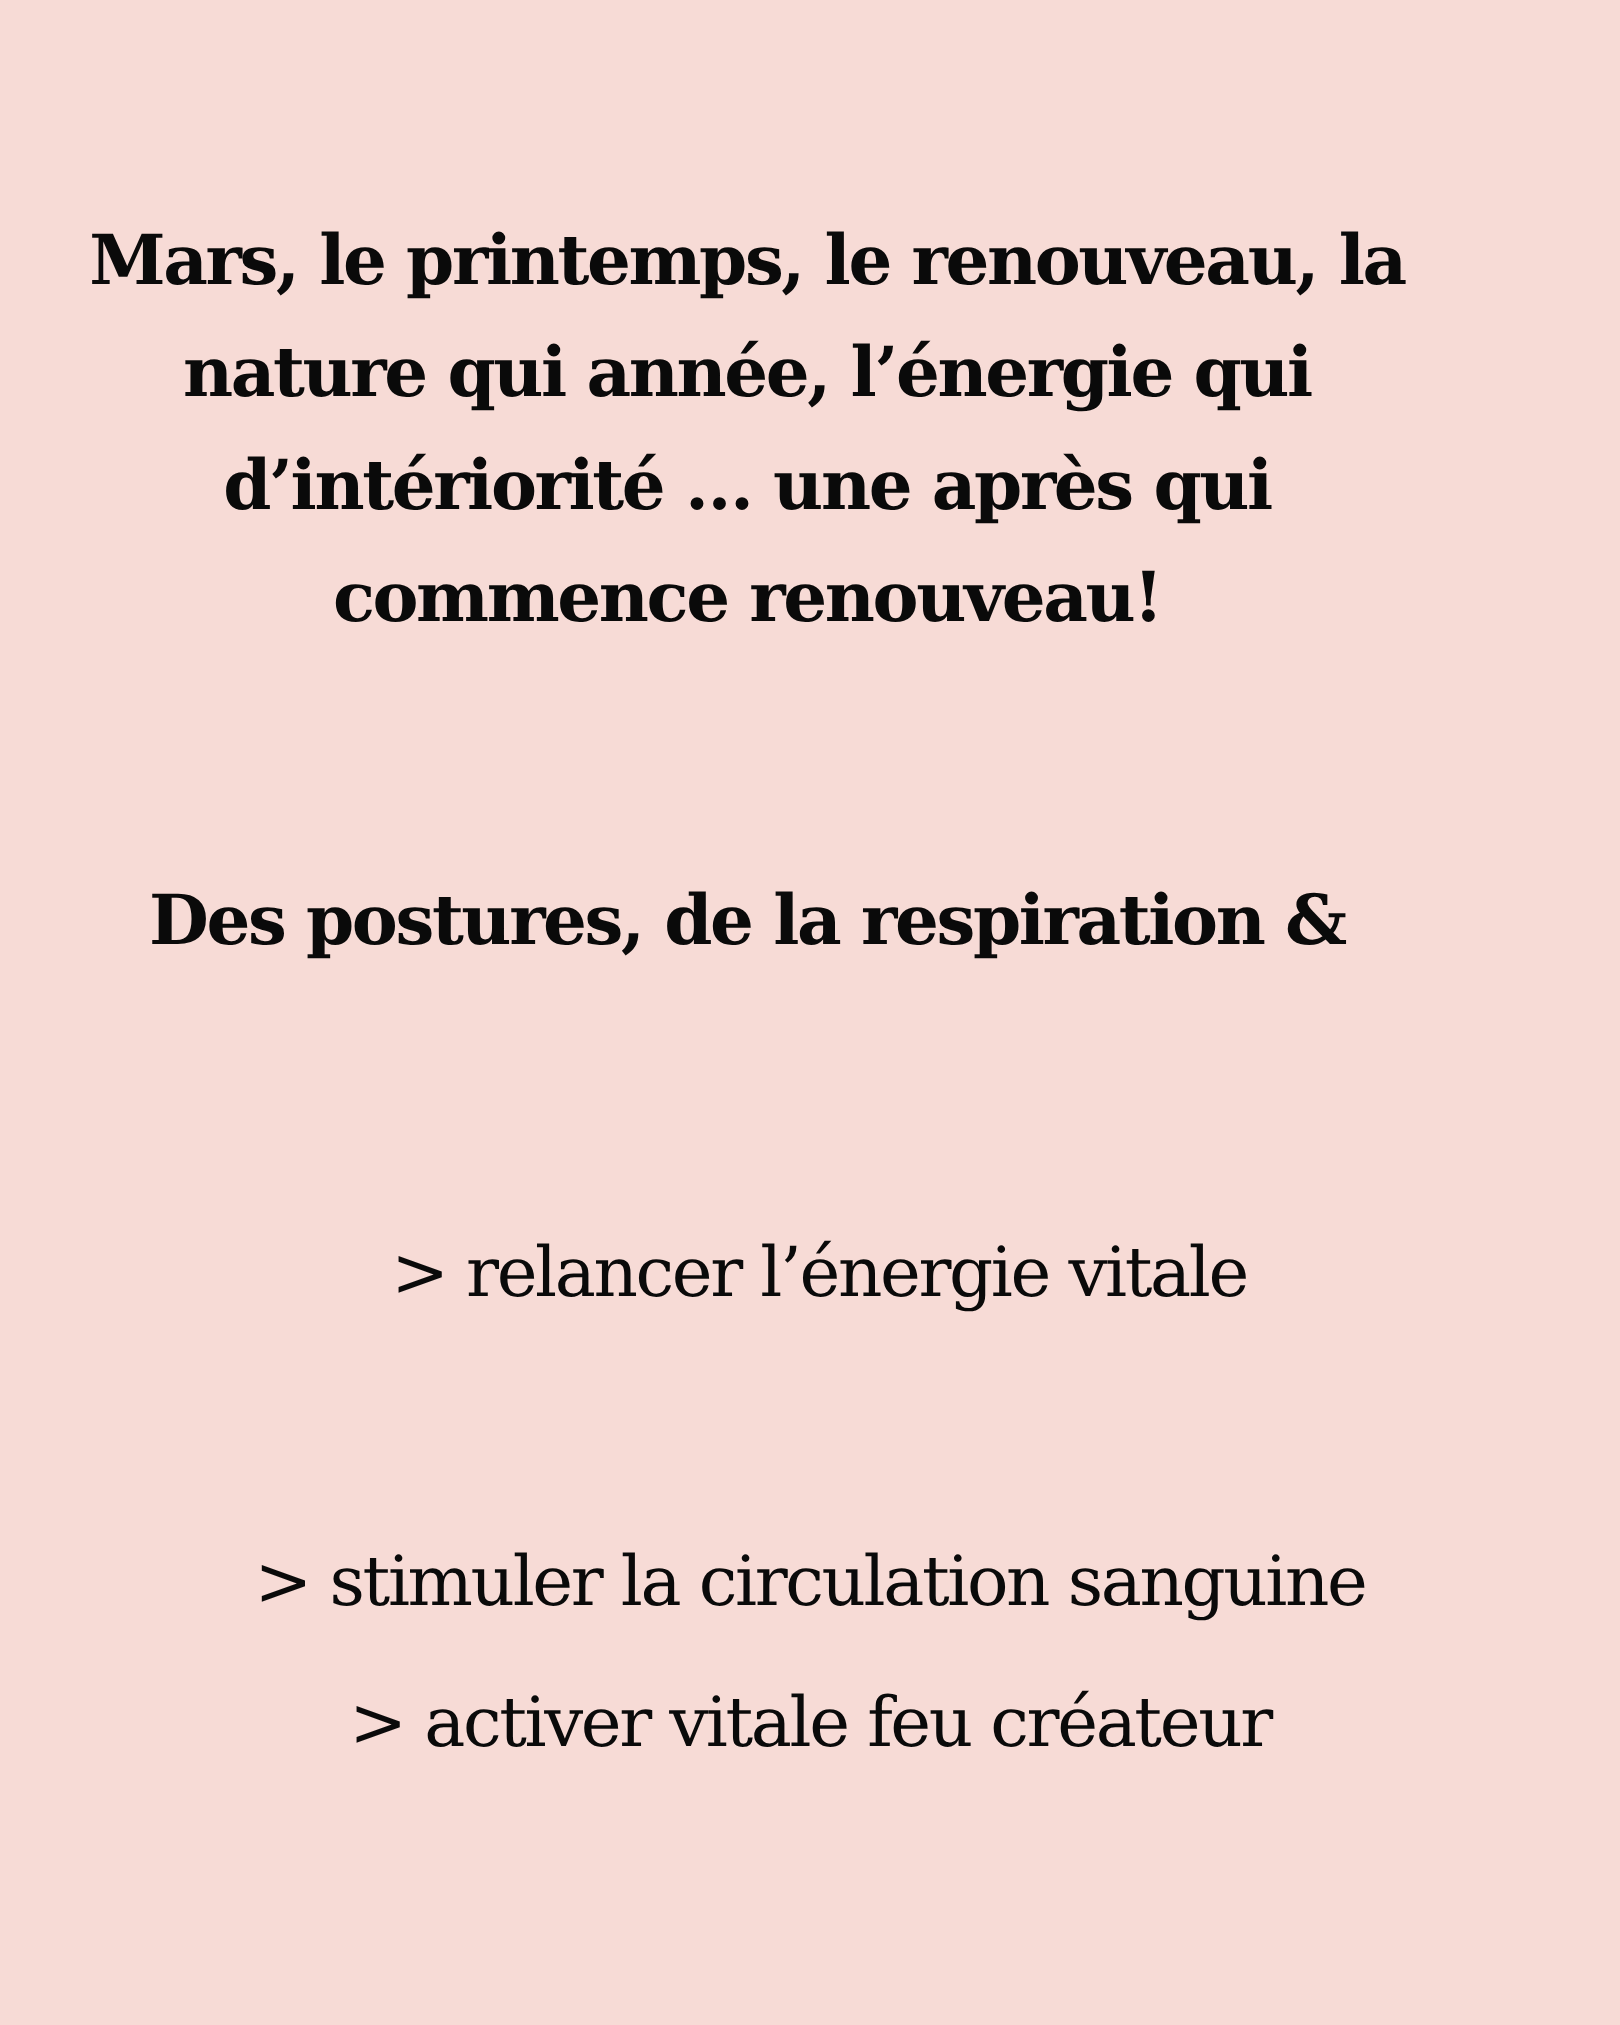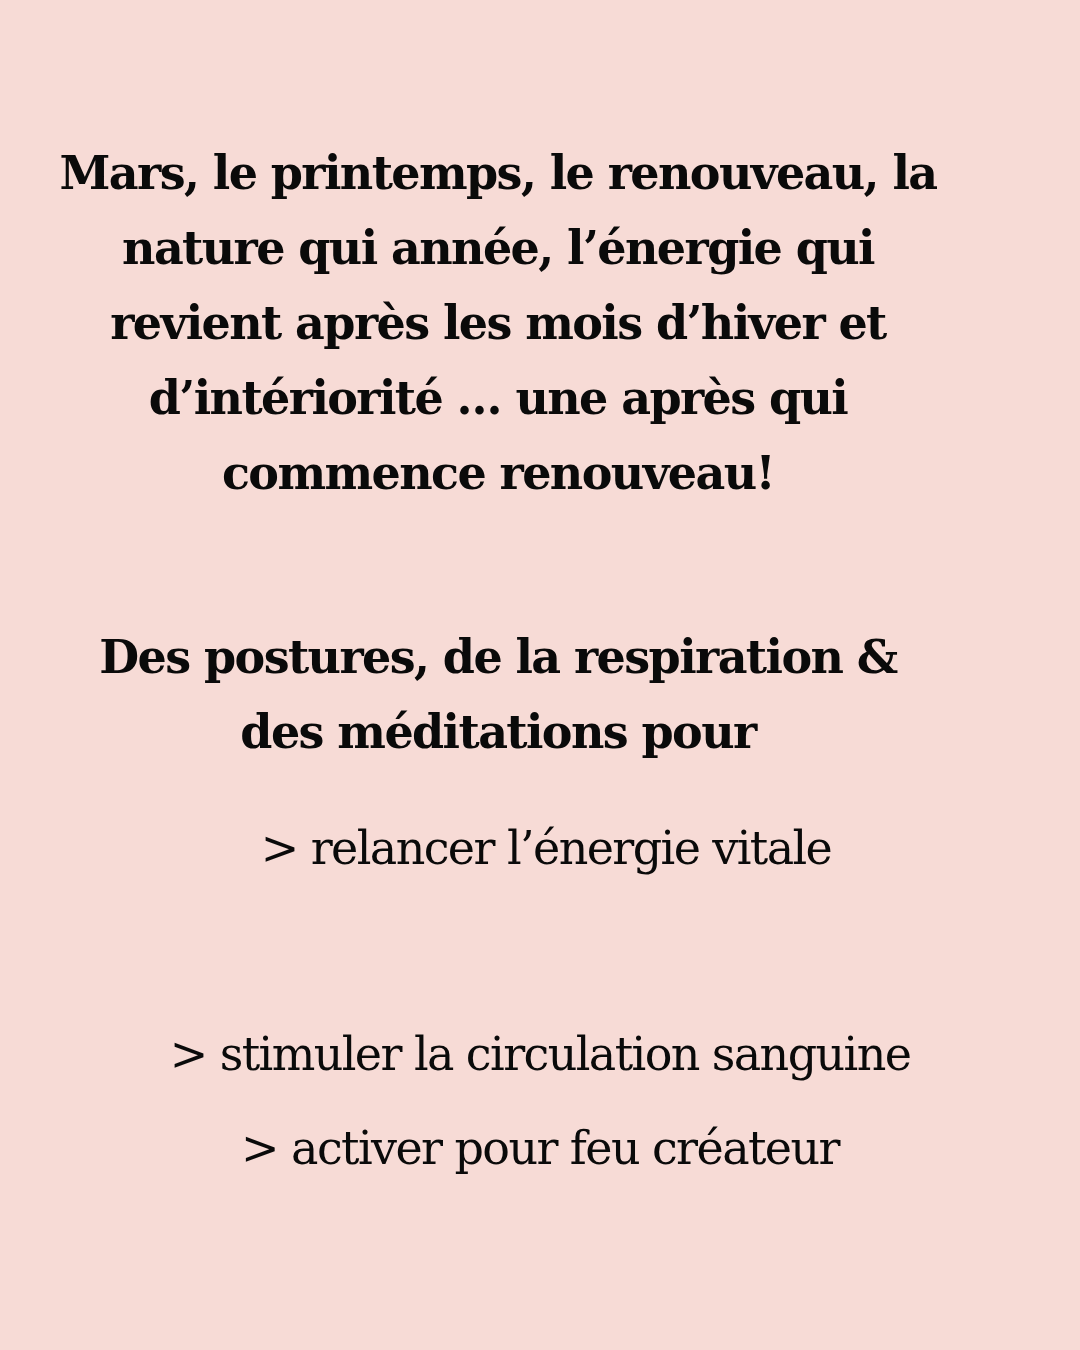--- a/index.html
+++ b/index.html
@@ -30,21 +30,21 @@
       font-size: 46px;
       letter-spacing: -1.6px;
       line-height: 75px;
       margin: 0;
     }
     .line {
       display: block;
       white-space: nowrap;
     }
     .intro { top: 136px; }
-    .lead  { top: 620px; }
+    .lead  { top: 576px; }
     .bullet {
       position: absolute;
       left: 0;
       width: 1080px;
       text-align: center;
       font-weight: normal;
       font-size: 46px;
       letter-spacing: -1.6px;
       line-height: 75px;
       white-space: nowrap;
@@ -55,38 +55,36 @@
     .b3 { top: 1111px; }
   </style>
 </head>
 <body>
 
 <div class="canvas">
 
   <p class="block intro">
     <span class="line">Mars, le printemps, le renouveau, la</span>
     <span class="line">nature qui année, l’énergie qui</span>
-    <span class="line">revient après les mois d’hiver et</span>
     <span class="line">d’intériorité … une après qui</span>
     <span class="line">commence renouveau!</span>
   </p>
 
   <p class="block lead">
     <span class="line">Des postures, de la respiration &amp;</span>
-    <span class="line">des méditations pour</span>
   </p>
 
   <p class="bullet b1">
     <span>&gt;</span>
     <span>relancer l’énergie vitale</span>
   </p>
 
   <p class="bullet b2">
     <span>&gt;</span>
     <span>stimuler la circulation sanguine</span>
   </p>
 
   <p class="bullet b3">
     <span>&gt;</span>
-    <span>activer pour feu créateur</span>
+    <span>activer vitale feu créateur</span>
   </p>
 
 </div>
 
 </body></html>

